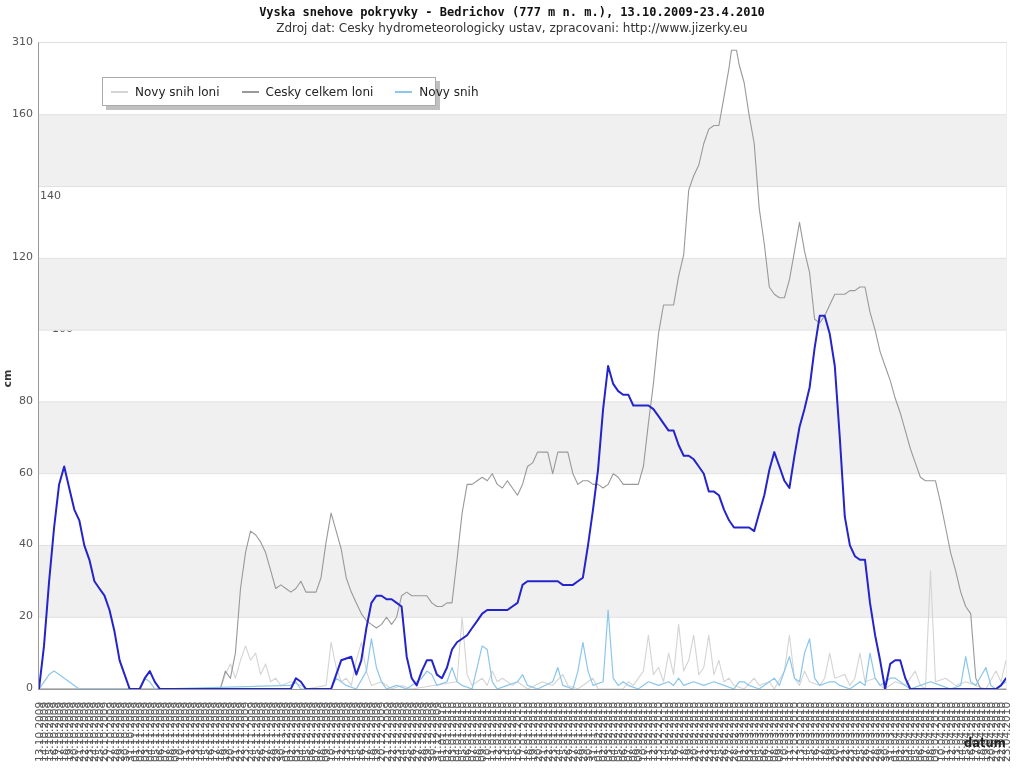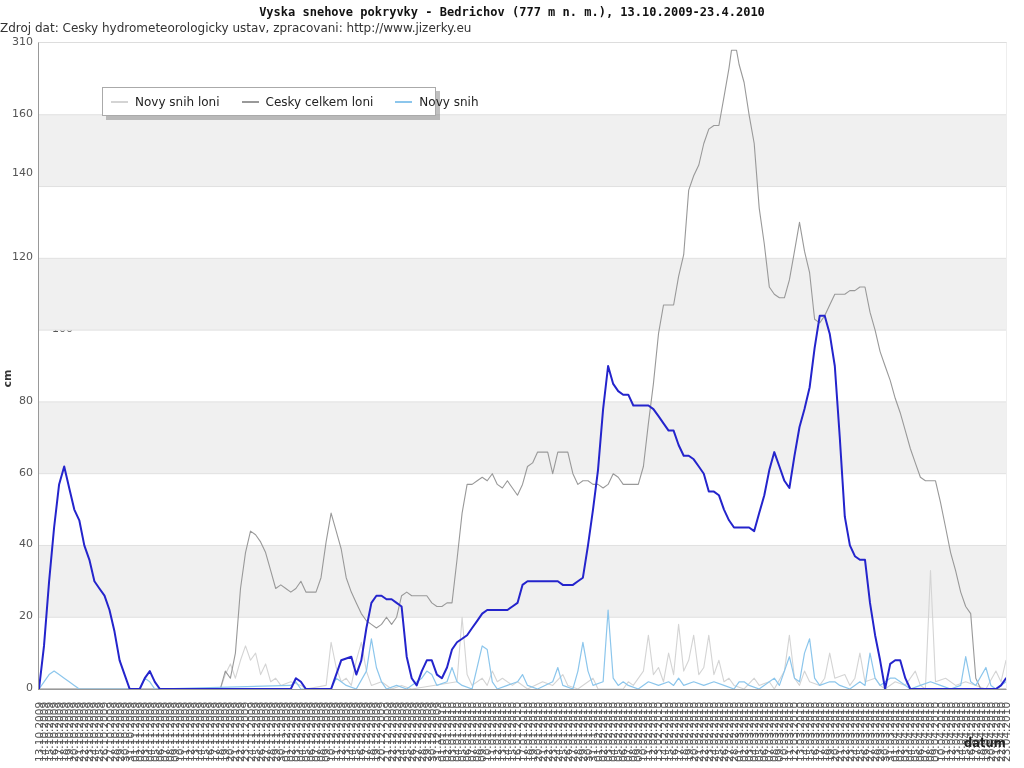--- a/index.html
+++ b/index.html
@@ -1,37 +1,37 @@
 <!DOCTYPE html>
 <html><head>
 <meta charset="utf-8">
 <style>
   html,body{margin:0;padding:0;background:#ffffff;width:1024px;height:768px;overflow:hidden;
             font-family:"DejaVu Sans", sans-serif;}
   #page{position:relative;width:1024px;height:768px;background:#fff;}
 
   .chart-title{position:absolute;top:5px;left:0;width:1024px;text-align:center;
                font-family:"DejaVu Sans Mono", monospace;font-weight:bold;font-size:12px;color:#111;}
-  .chart-subtitle{position:absolute;top:21px;left:0;width:1024px;
+  .chart-subtitle{position:absolute;top:21px;left:0;width:1024px;text-align:center;
                font-size:12px;color:#333;}
 
   #plot-wrap{position:absolute;left:38px;top:42px;width:967px;height:646px;
              border-left:1px solid #999;border-bottom:1px solid #999;
              border-top:1px solid #ddd;border-right:1px solid #eee;box-sizing:content-box;}
   #plot-svg{position:absolute;left:0;top:0;}
 
   .y-tick{position:absolute;left:0;width:33px;text-align:right;font-size:11px;color:#555;}
   .y-axis-title{position:absolute;left:-1px;top:372px;font-size:11px;font-weight:bold;color:#333;
                 transform:rotate(-90deg);transform-origin:center;}
 
   .date-label{position:absolute;font-size:10.5px;color:#555;white-space:nowrap;
               transform:rotate(-90deg);transform-origin:0 0;line-height:10px;}
   .x-axis-title{position:absolute;left:964px;top:711px;font-size:11.5px;font-weight:bold;color:#222;z-index:5;margin-top:25px;}
 
-  #legend{position:absolute;left:102px;top:87px;width:324px;background:#fff;
+  #legend{position:absolute;left:102px;top:77px;width:324px;background:#fff;
           border:1px solid #aaa;box-shadow:4px 4px 0 rgba(140,140,140,0.55);
           padding:6px 0 5px 8px;z-index:4;}
   .legend-row{display:flex;align-items:center;height:16px;}
   .legend-item{display:flex;align-items:center;margin-right:22px;}
   .legend-swatch{display:inline-block;width:17px;margin-right:7px;}
   .legend-label{font-size:12px;color:#222;white-space:nowrap;}
 </style>
 </head>
 <body>
 
@@ -41,21 +41,21 @@
   <div class="chart-subtitle">Zdroj dat: Cesky hydrometeorologicky ustav, zpracovani: http://www.jizerky.eu</div>
 
   <div id="y-ticks">
       <div class="y-tick" style="top: 681px;">0</div>
       <div class="y-tick" style="top: 609.222px;">20</div>
       <div class="y-tick" style="top: 537.444px;">40</div>
       <div class="y-tick" style="top: 465.667px;">60</div>
       <div class="y-tick" style="top: 393.889px;">80</div>
       <div class="y-tick" style="top: 322.111px; margin-left: 40px;">100</div>
       <div class="y-tick" style="top: 250.333px;">120</div>
-      <div class="y-tick" style="top: 166px;">140</div>
+      <div class="y-tick" style="top: 189px; margin-left: 28px;">140</div>
       <div class="y-tick" style="top: 106.778px;">160</div>
       <div class="y-tick" style="top: 35px;">310</div>
     </div>
   <div class="y-axis-title">cm</div>
 
   <div id="plot-wrap">
     <svg id="plot-svg" width="967" height="646" viewBox="0 0 967 646">
         <rect x="0" y="502.44444444444446" width="967" height="71.77777777777779" fill="#f0f0f0"></rect>
         <rect x="0" y="358.88888888888886" width="967" height="71.77777777777779" fill="#f0f0f0"></rect>
         <rect x="0" y="215.33333333333331" width="967" height="71.77777777777779" fill="#f0f0f0"></rect>

